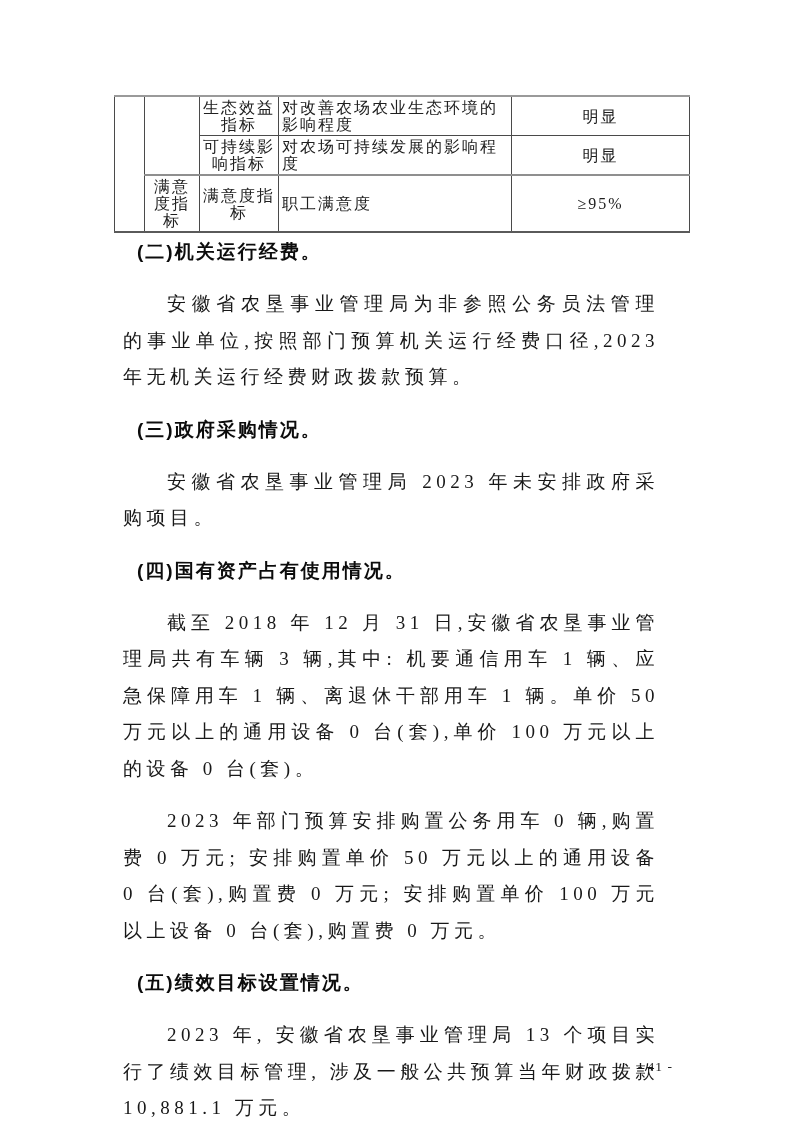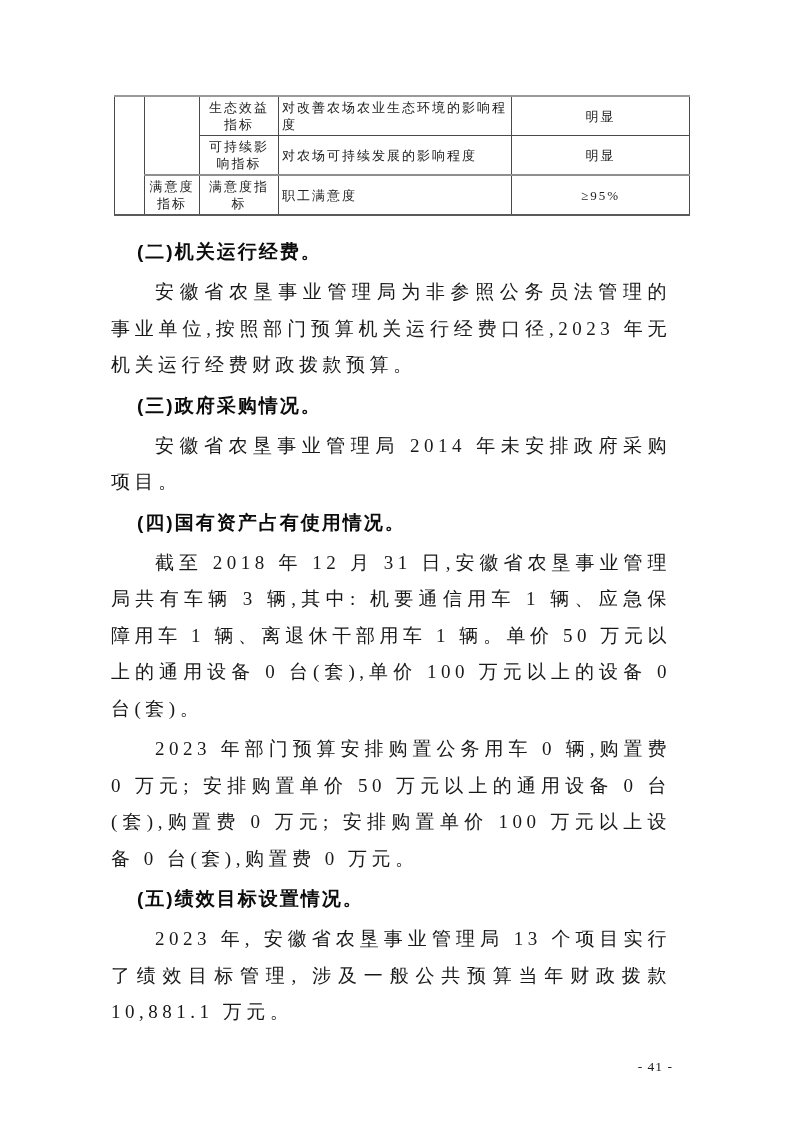--- a/index.html
+++ b/index.html
@@ -11,21 +11,21 @@
     position: relative;
     overflow: hidden;
   }
   .page { position: absolute; inset: 0; }
 
   
   .perf-table {
     position: absolute; left: 114px; top: 95px;
     width: 576px;
     border-collapse: collapse; table-layout: fixed;
-    font-size: 13px; line-height: 17px; color: #202020;
+    font-size: 16px; line-height: 17px; color: #202020;
     border-top: 2px solid #9a9a9a;
     border-bottom: 2px solid #5a5a5a;
   }
   .perf-table td {
     border: 1px solid #4a4a4a;
     padding: 2px 3px;
     vertical-align: middle;
     letter-spacing: 2px;
     word-break: break-all;
   }
@@ -54,21 +54,21 @@
     margin: 0;
     text-indent: 30px;
     color: #0c0c0c;
   }
   .body-para {
     font-size: 19px;
     line-height: 36.5px;
     letter-spacing: 4.5px;
     text-align: justify;
     text-indent: 44px;
-    margin: 4px;
+    margin: 16px;
     color: #181818;
   }
 
   
   .page-number {
     position: absolute;
     top: 1027px; right: 121px;
     font-size: 13.5px;
     letter-spacing: 1px;
     color: #1a1a1a;
@@ -102,21 +102,21 @@
     </tr>
   </tbody>
     </table>
 
   <div class="content">
 
     <h2 class="sec-heading">(二)机关运行经费。</h2>
     <p class="body-para">安徽省农垦事业管理局为非参照公务员法管理的事业单位,按照部门预算机关运行经费口径,2023 年无机关运行经费财政拨款预算。</p>
 
     <h2 class="sec-heading">(三)政府采购情况。</h2>
-    <p class="body-para">安徽省农垦事业管理局 2014 年未安排政府采购项目。</p>
+    <p class="body-para">安徽省农垦事业管理局 2023 年未安排政府采购项目。</p>
 
     <h2 class="sec-heading">(四)国有资产占有使用情况。</h2>
     <p class="body-para">截至 2018 年 12 月 31 日,安徽省农垦事业管理局共有车辆 3 辆,其中: 机要通信用车 1 辆、应急保障用车 1 辆、离退休干部用车 1 辆。单价 50 万元以上的通用设备 0 台(套),单价 100 万元以上的设备 0 台(套)。</p>
     <p class="body-para">2023 年部门预算安排购置公务用车 0 辆,购置费 0 万元; 安排购置单价 50 万元以上的通用设备 0 台(套),购置费 0 万元; 安排购置单价 100 万元以上设备 0 台(套),购置费 0 万元。</p>
 
     <h2 class="sec-heading">(五)绩效目标设置情况。</h2>
     <p class="body-para">2023 年, 安徽省农垦事业管理局 13 个项目实行了绩效目标管理, 涉及一般公共预算当年财政拨款 10,881.1 万元。</p>
 
   </div>
 

